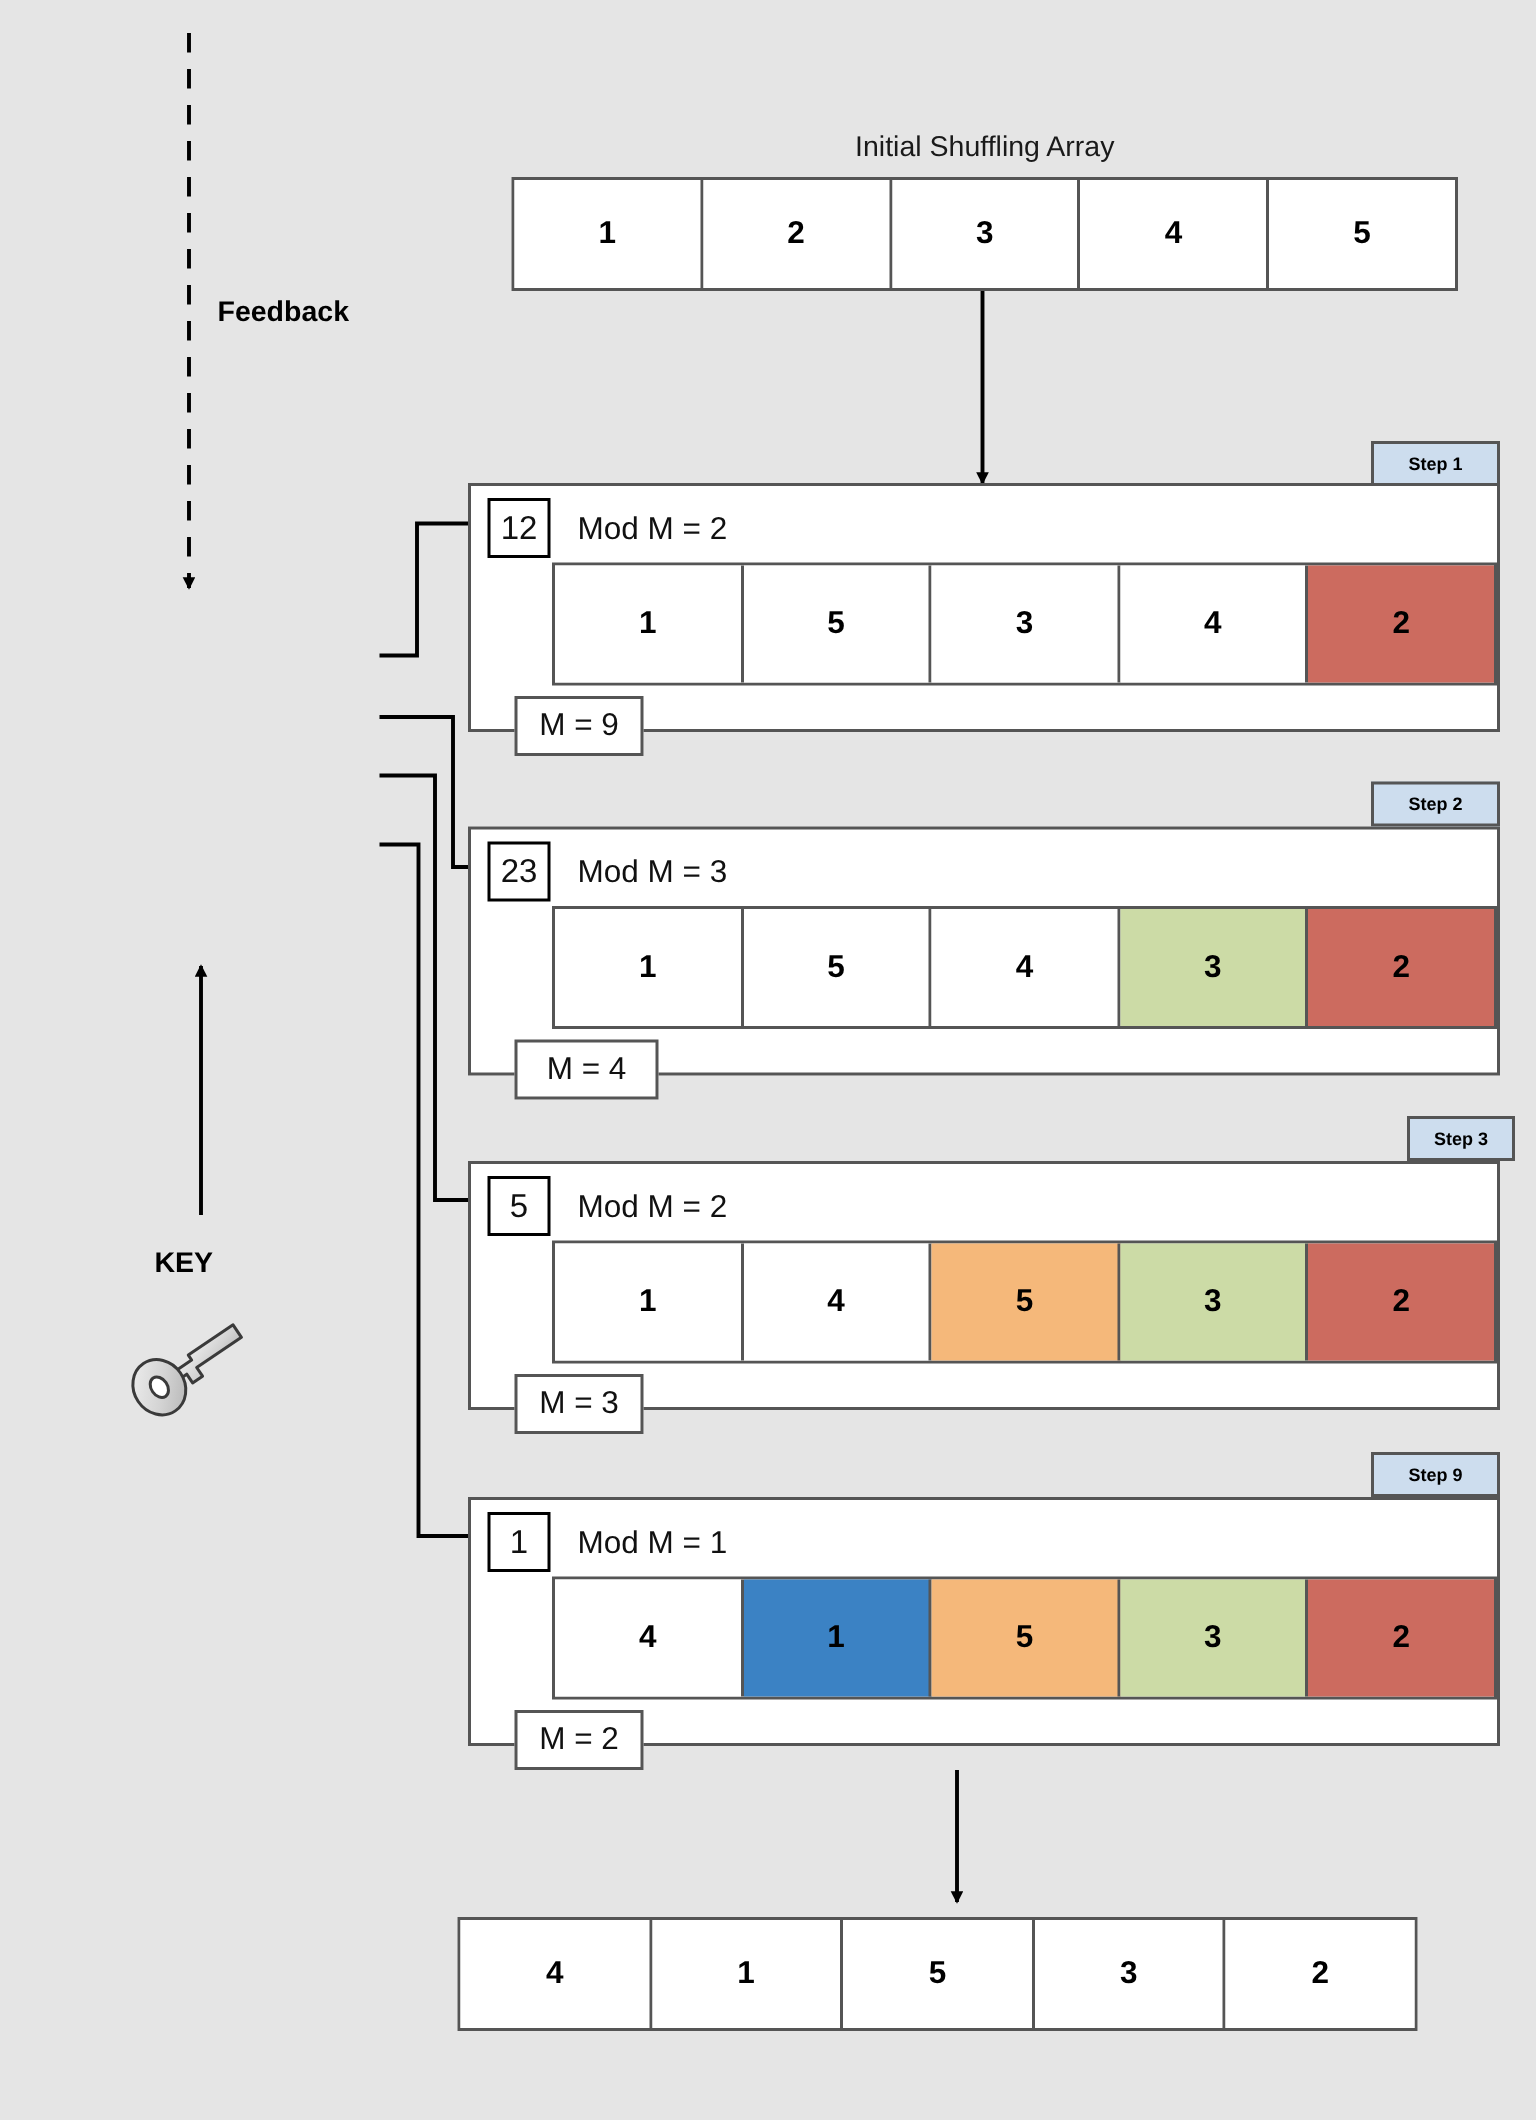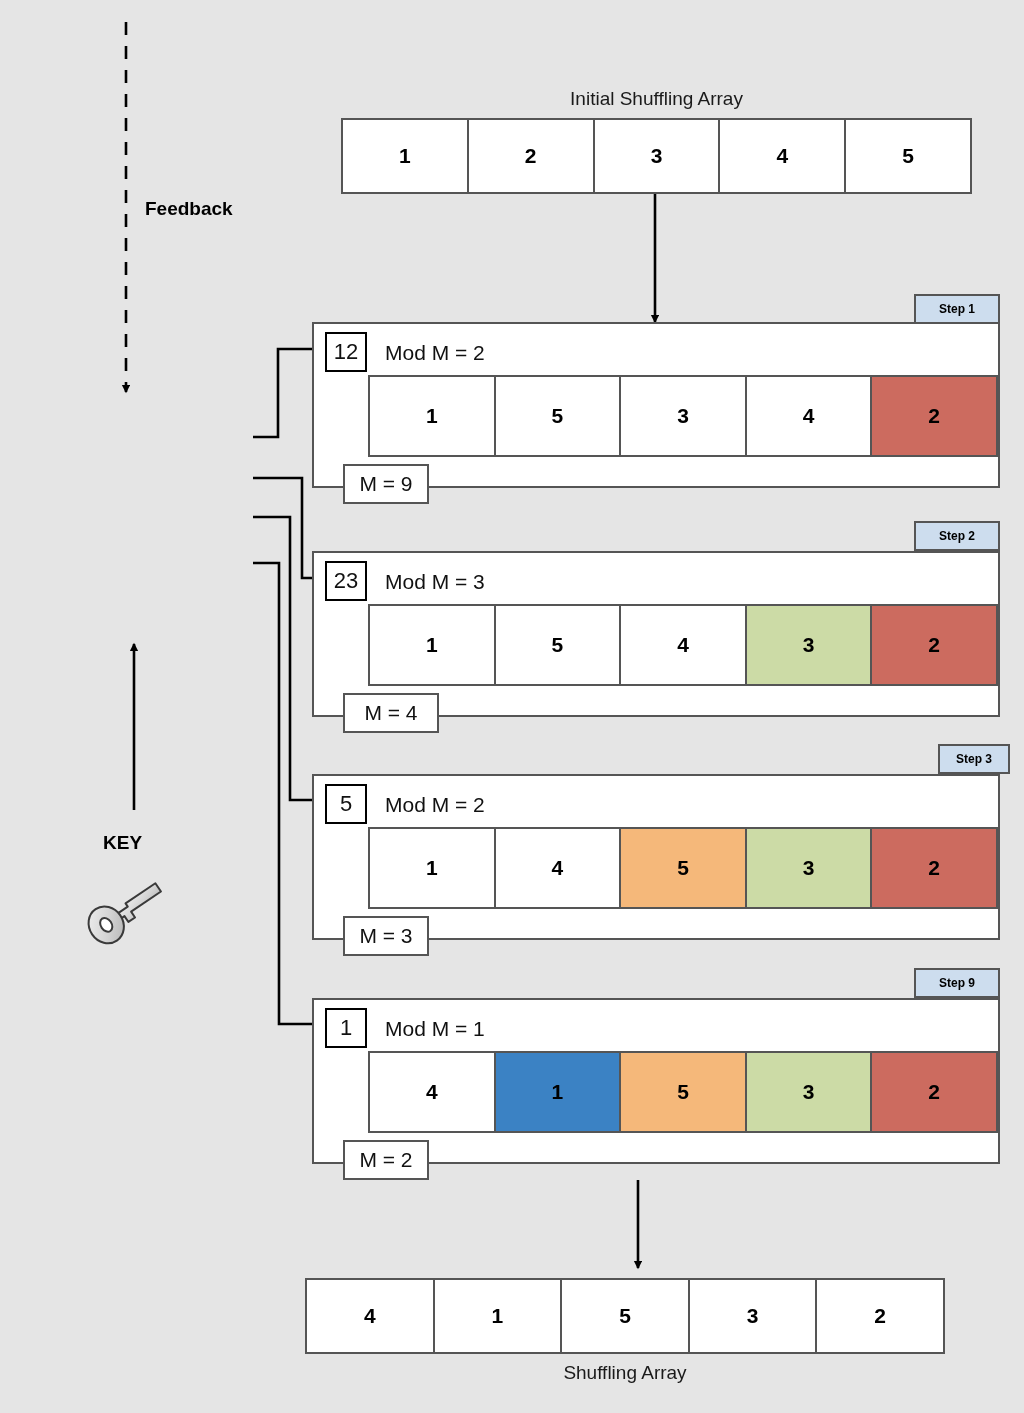--- a/index.html
+++ b/index.html
@@ -276,15 +276,14 @@
   <div class="abs m-box" style="left:343px; top:1140px; width:86px; height:40px;">M = 2</div>
 
   <div class="abs array-row" style="left:305px; top:1278px; width:640px; height:76px;">
     <div class="cell">4</div>
     <div class="cell">1</div>
     <div class="cell">5</div>
     <div class="cell">3</div>
     <div class="cell">2</div>
   </div>
 
-  <div class="abs array-caption" style="left:305px; top:1362px; width:640px;">Shuffling Array</div>
 
 </div>
 
 </body></html>

